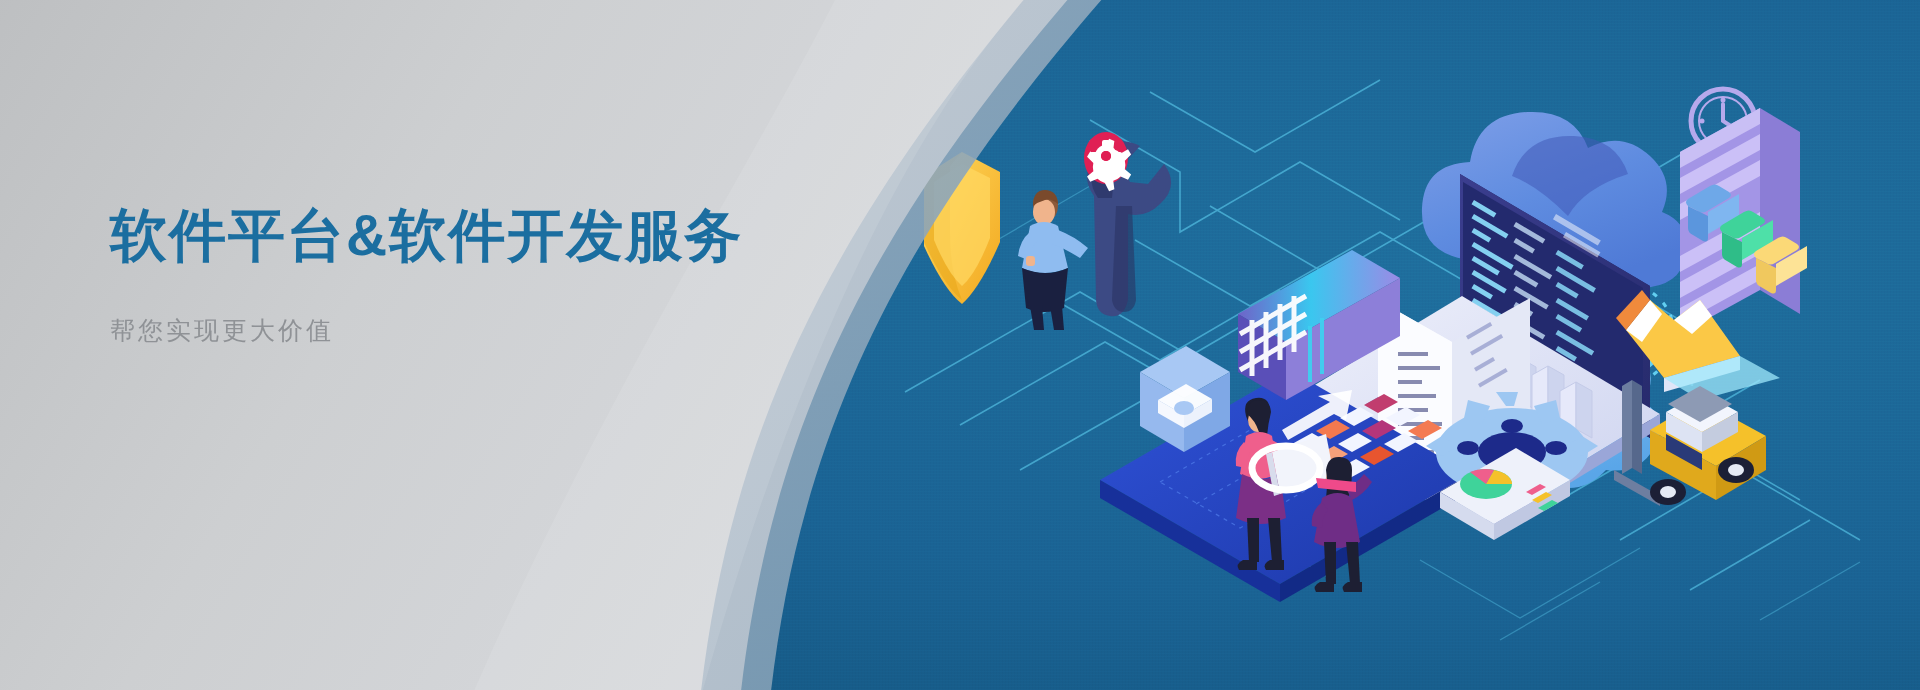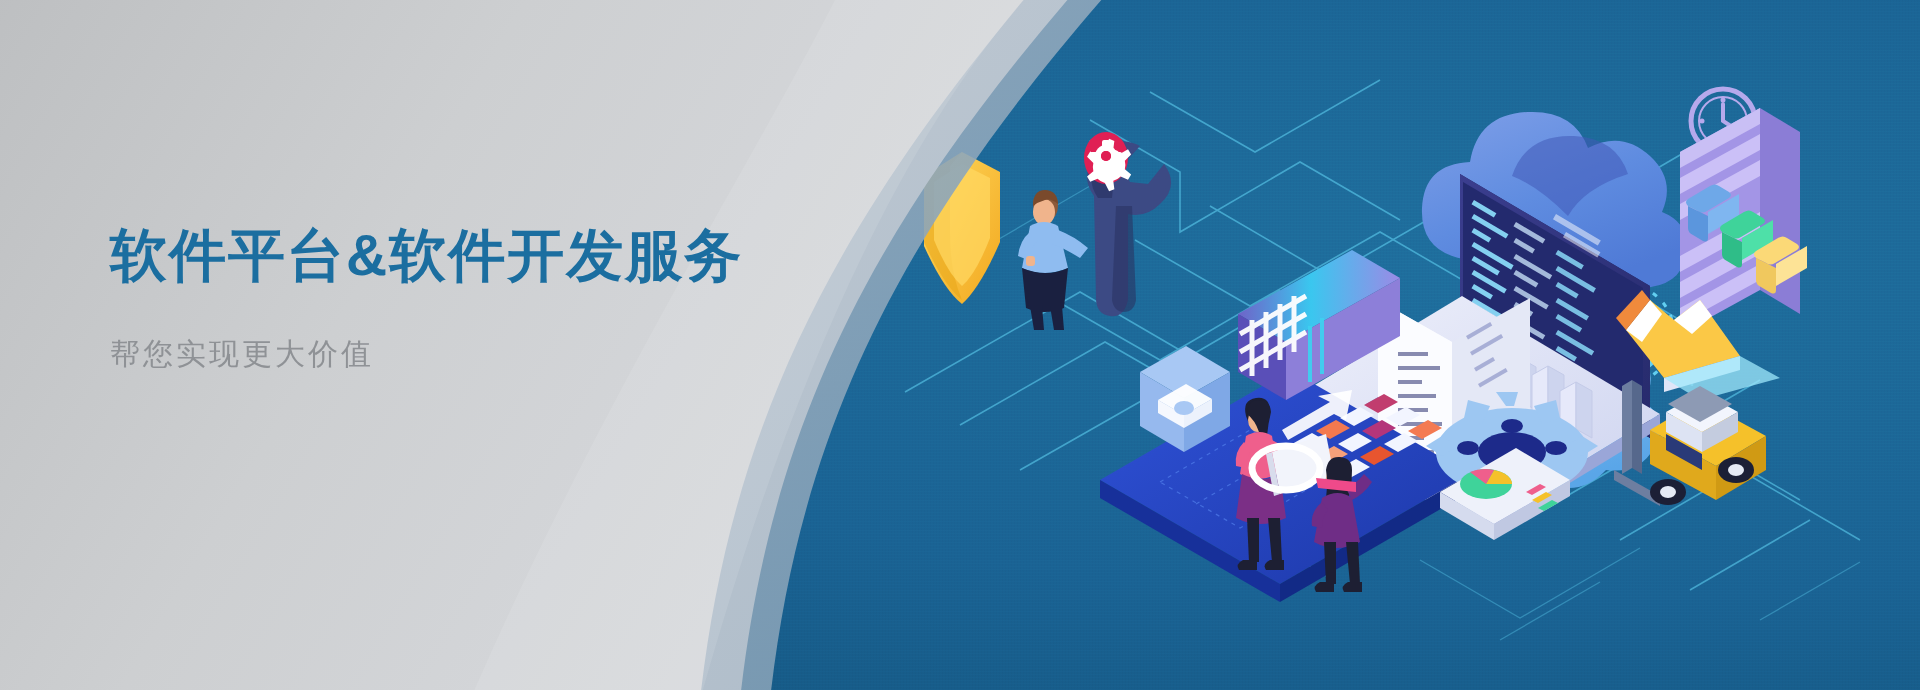--- a/index.html
+++ b/index.html
@@ -16,27 +16,27 @@
       radial-gradient(120% 110% at 78% 38%, #1f6f9e 0%, #1a6394 45%, #14567f 78%, #0f4a6e 100%);
   }
   .bg-grain{
     position:absolute;inset:0;opacity:.22;mix-blend-mode:overlay;
     background-image:
       repeating-linear-gradient(0deg, rgba(255,255,255,.10) 0 1px, transparent 1px 3px),
       repeating-linear-gradient(90deg, rgba(0,0,0,.08) 0 1px, transparent 1px 3px);
   }
   .svg-layer{position:absolute;inset:0;width:1920px;height:690px;}
   
-  .copy{position:absolute;left:110px;top:224px;width:820px;}
+  .copy{position:absolute;left:110px;top:204px;width:820px;}
   .title{
     font-size:57px;line-height:1.12;letter-spacing:2px;font-weight:700;
     color:#1b6ea0;margin:0 0 46px 0;white-space:nowrap;
   }
   .subtitle{
-    font-size:30px;line-height:1.3;letter-spacing:3px;font-weight:400;
+    font-size:25px;line-height:1.3;letter-spacing:3px;font-weight:400;
     color:#8f9296;margin:0;white-space:nowrap;
   }
 </style>
 </head>
 <body>
 
 <div class="banner">
 
   <div class="bg-blue"></div>
   <div class="bg-grain"></div>

